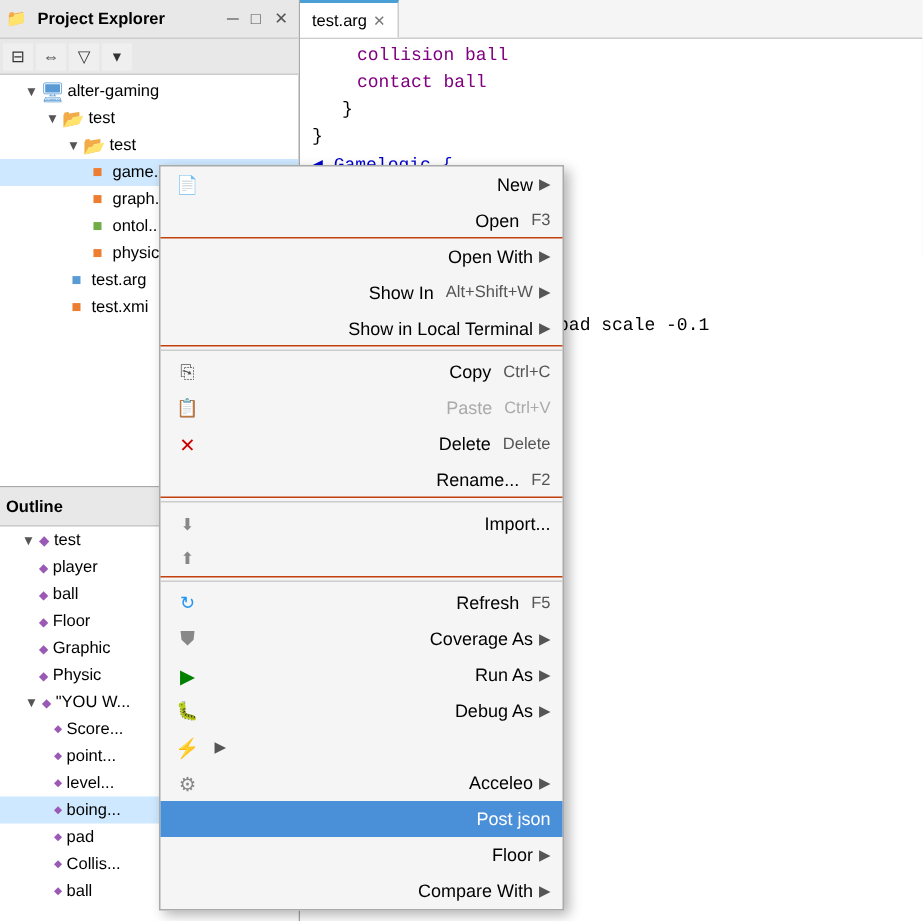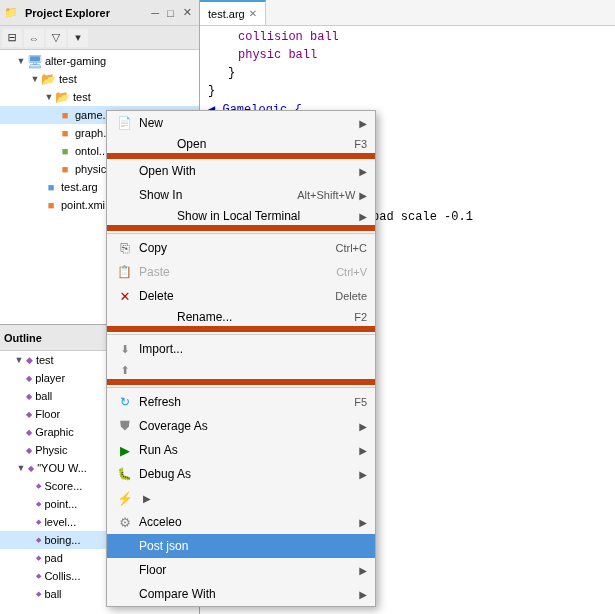--- a/index.html
+++ b/index.html
@@ -273,38 +273,38 @@
     .menu-item.highlighted {
       background: #4a90d9;
       color: #fff;
     }
 
     .menu-item.disabled {
       color: #aaa;
     }
 
     .menu-item.separator-after {
-      border-bottom: 6px solid #c2410c;
-      gap: 38px;
+      border-bottom: 1px solid #c2410c;
     }
 
     .menu-icon {
       width: 20px;
       height: 20px;
       display: flex;
       align-items: center;
       justify-content: center;
       margin-right: 4px;
       flex-shrink: 0;
       font-size: 12px;
     }
 
     .menu-label {
       flex: 1;
       font-size: 12px;
+      text-align: right;
     }
 
     .menu-shortcut {
       font-size: 11px;
       color: #555;
       margin-left: 8px;
     }
 
     .menu-arrow {
       font-size: 10px;
@@ -392,21 +392,21 @@
         <span class="tree-label">physic...</span>
       </div>
 
       <div class="tree-item indent-3">
         <span class="tree-icon" style="color:#5b9bd5;font-size:11px;">■</span>
         <span class="tree-label">test.arg</span>
       </div>
 
       <div class="tree-item indent-3">
         <span class="tree-icon" style="color:#ed7d31;font-size:11px;">■</span>
-        <span class="tree-label">point.xmi</span>
+        <span class="tree-label">test.xmi</span>
       </div>
 
     </div>
 
     <div class="outline-panel">
       <div class="outline-header">
         <span class="panel-header-title">Outline</span>
         <span class="close-btn">✕</span>
       </div>
       <div class="outline-items">
@@ -506,21 +506,21 @@
       <div class="editor-tab active">
         <span>test.arg</span>
         <span class="tab-close">✕</span>
       </div>
     </div>
     <div class="editor-content">
       <div class="code-line">
         <span class="code-text" style="padding-left:30px;color:#800080;">collision ball</span>
       </div>
       <div class="code-line">
-        <span class="code-text" style="padding-left:30px;color:#800080;">physic ball</span>
+        <span class="code-text" style="padding-left:30px;color:#800080;">contact ball</span>
       </div>
       <div class="code-line">
         <span class="code-text" style="padding-left:20px;">}</span>
       </div>
       <div class="code-line">
         <span class="code-text">}</span>
       </div>
       <div class="code-line">
         <span class="code-text" style="color:#0000cc;">◀ Gamelogic {</span>
       </div>

